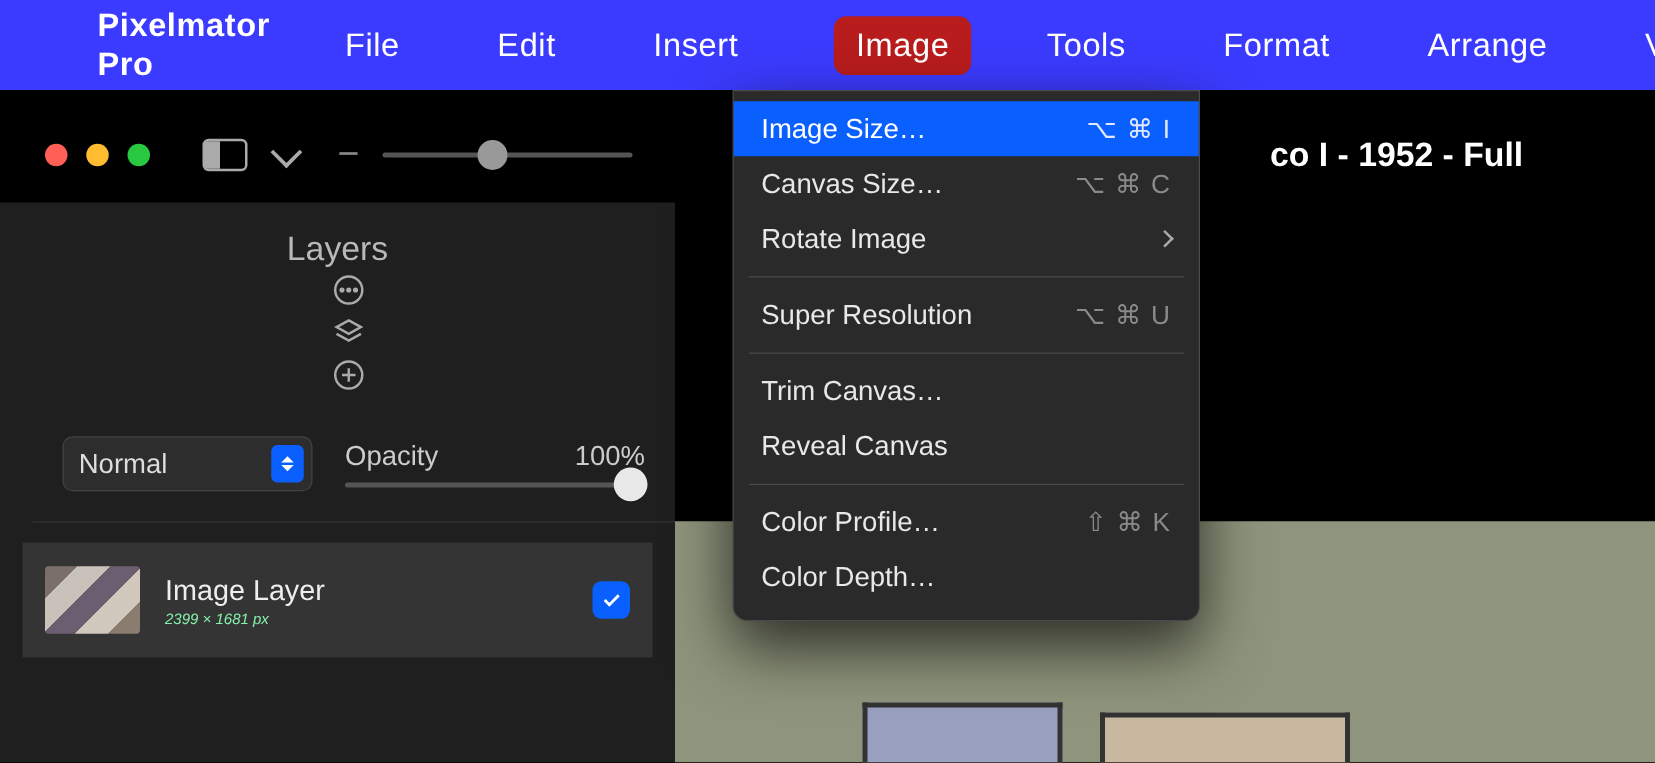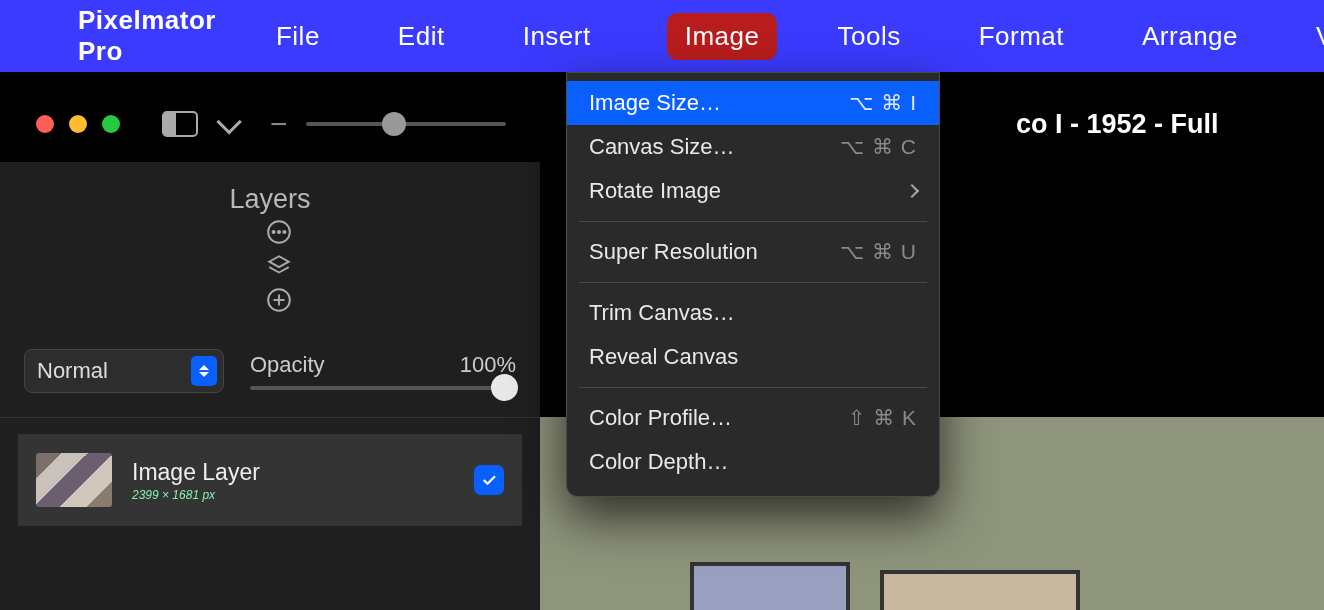--- a/index.html
+++ b/index.html
@@ -27,21 +27,21 @@
 .zoom-knob { position:absolute; top:-10px; left:76px; width:24px; height:24px; background:#999; border-radius:50%; }
 .title { position:absolute; left:1016px; color:#fff; font-size:27px; font-weight:700; }
 
 
 .sidebar { position:absolute; top:162px; left:0; width:540px; bottom:0; background:#1f1f1f; color:#ccc; }
 .layers-head { display:flex; align-items:center; padding:22px 24px; font-size:27px; color:#b8b8b8;flex-direction:column; }
 .layers-head .spacer { flex:1; }
 .icon-btn { width:34px; height:34px; margin-left:18px; display:flex; align-items:center; justify-content:center; cursor:pointer; }
 .icon-btn svg { stroke:#aaa; fill:none; stroke-width:1.8; }
 
-.blend-row { display:flex; align-items:center; padding:10px 24px 24px 24px; gap:26px; border-bottom:1px solid #333; }
+.blend-row { display:flex; align-items:center; padding:10px 24px 24px 24px; gap:26px; border-bottom:1px solid #333;margin-left:26px; }
 .blend-sel { background:#2d2d2d; border:1px solid #444; border-radius:8px; height:44px; width:200px; display:flex; align-items:center; padding:0 12px; color:#ddd; font-size:22px; position:relative; }
 .blend-arrows { position:absolute; right:6px; top:6px; bottom:6px; width:26px; background:#0a60ff; border-radius:5px; display:flex; flex-direction:column; align-items:center; justify-content:center; }
 .blend-arrows span { width:0; height:0; border-left:5px solid transparent; border-right:5px solid transparent; }
 .blend-arrows .up { border-bottom:5px solid #fff; margin-bottom:2px; }
 .blend-arrows .dn { border-top:5px solid #fff; }
 .opacity-col { flex:1; }
 .opacity-lbl-row { display:flex; justify-content:space-between; font-size:22px; color:#ccc; margin-bottom:8px; }
 .op-slider { height:4px; background:#555; border-radius:2px; position:relative; }
 .op-knob { position:absolute; right:-2px; top:-12px; width:27px; height:27px; background:#e8e8e8; border-radius:50%; }
 
@@ -53,21 +53,21 @@
 .layer-check { width:30px; height:30px; background:#0a60ff; border-radius:7px; display:flex; align-items:center; justify-content:center; }
 .layer-check svg { stroke:#fff; stroke-width:3; fill:none; }
 
 
 .canvas { position:absolute; top:162px; left:540px; right:0; bottom:0; background:#000; }
 .painting { position:absolute; top:255px; left:0; right:0; bottom:0; background:#8f957c; }
 .sq1 { position:absolute; bottom:0; left:150px; width:160px; height:48px; background:#9aa0c0; border:4px solid #333; border-bottom:none; }
 .sq2 { position:absolute; bottom:0; left:340px; width:200px; height:40px; background:#c8b8a0; border:4px solid #333; border-bottom:none; }
 
 
-.dropdown { position:absolute; top:72px; left:566px; width:374px; background:#2a2a2a; border:1px solid #4a4a4a; border-radius:0 0 12px 12px; box-shadow:0 20px 50px rgba(0,0,0,.7); padding:8px 0 12px 0; }
+.dropdown { position:absolute; top:72px; left:586px; width:374px; background:#2a2a2a; border:1px solid #4a4a4a; border-radius:0 0 12px 12px; box-shadow:0 20px 50px rgba(0,0,0,.7); padding:8px 0 12px 0; }
 .dd-item { display:flex; align-items:center; padding:0 22px; height:44px; color:#e8e8e8; font-size:22px; cursor:pointer; }
 .dd-item.sel { background:#0a5fff; color:#fff; }
 .dd-item .lbl { flex:1; }
 .dd-item .shortcut { color:#8a8a8a; font-size:21px; letter-spacing:1px; }
 .dd-item.sel .shortcut { color:#e0e7ff; }
 .dd-item .chev { width:10px; height:10px; border-right:2.5px solid #aaa; border-top:2.5px solid #aaa; transform:rotate(45deg); }
 .dd-sep { height:1px; background:#4a4a4a; margin:8px 12px; }
 </style>
 </head>
 <body>

